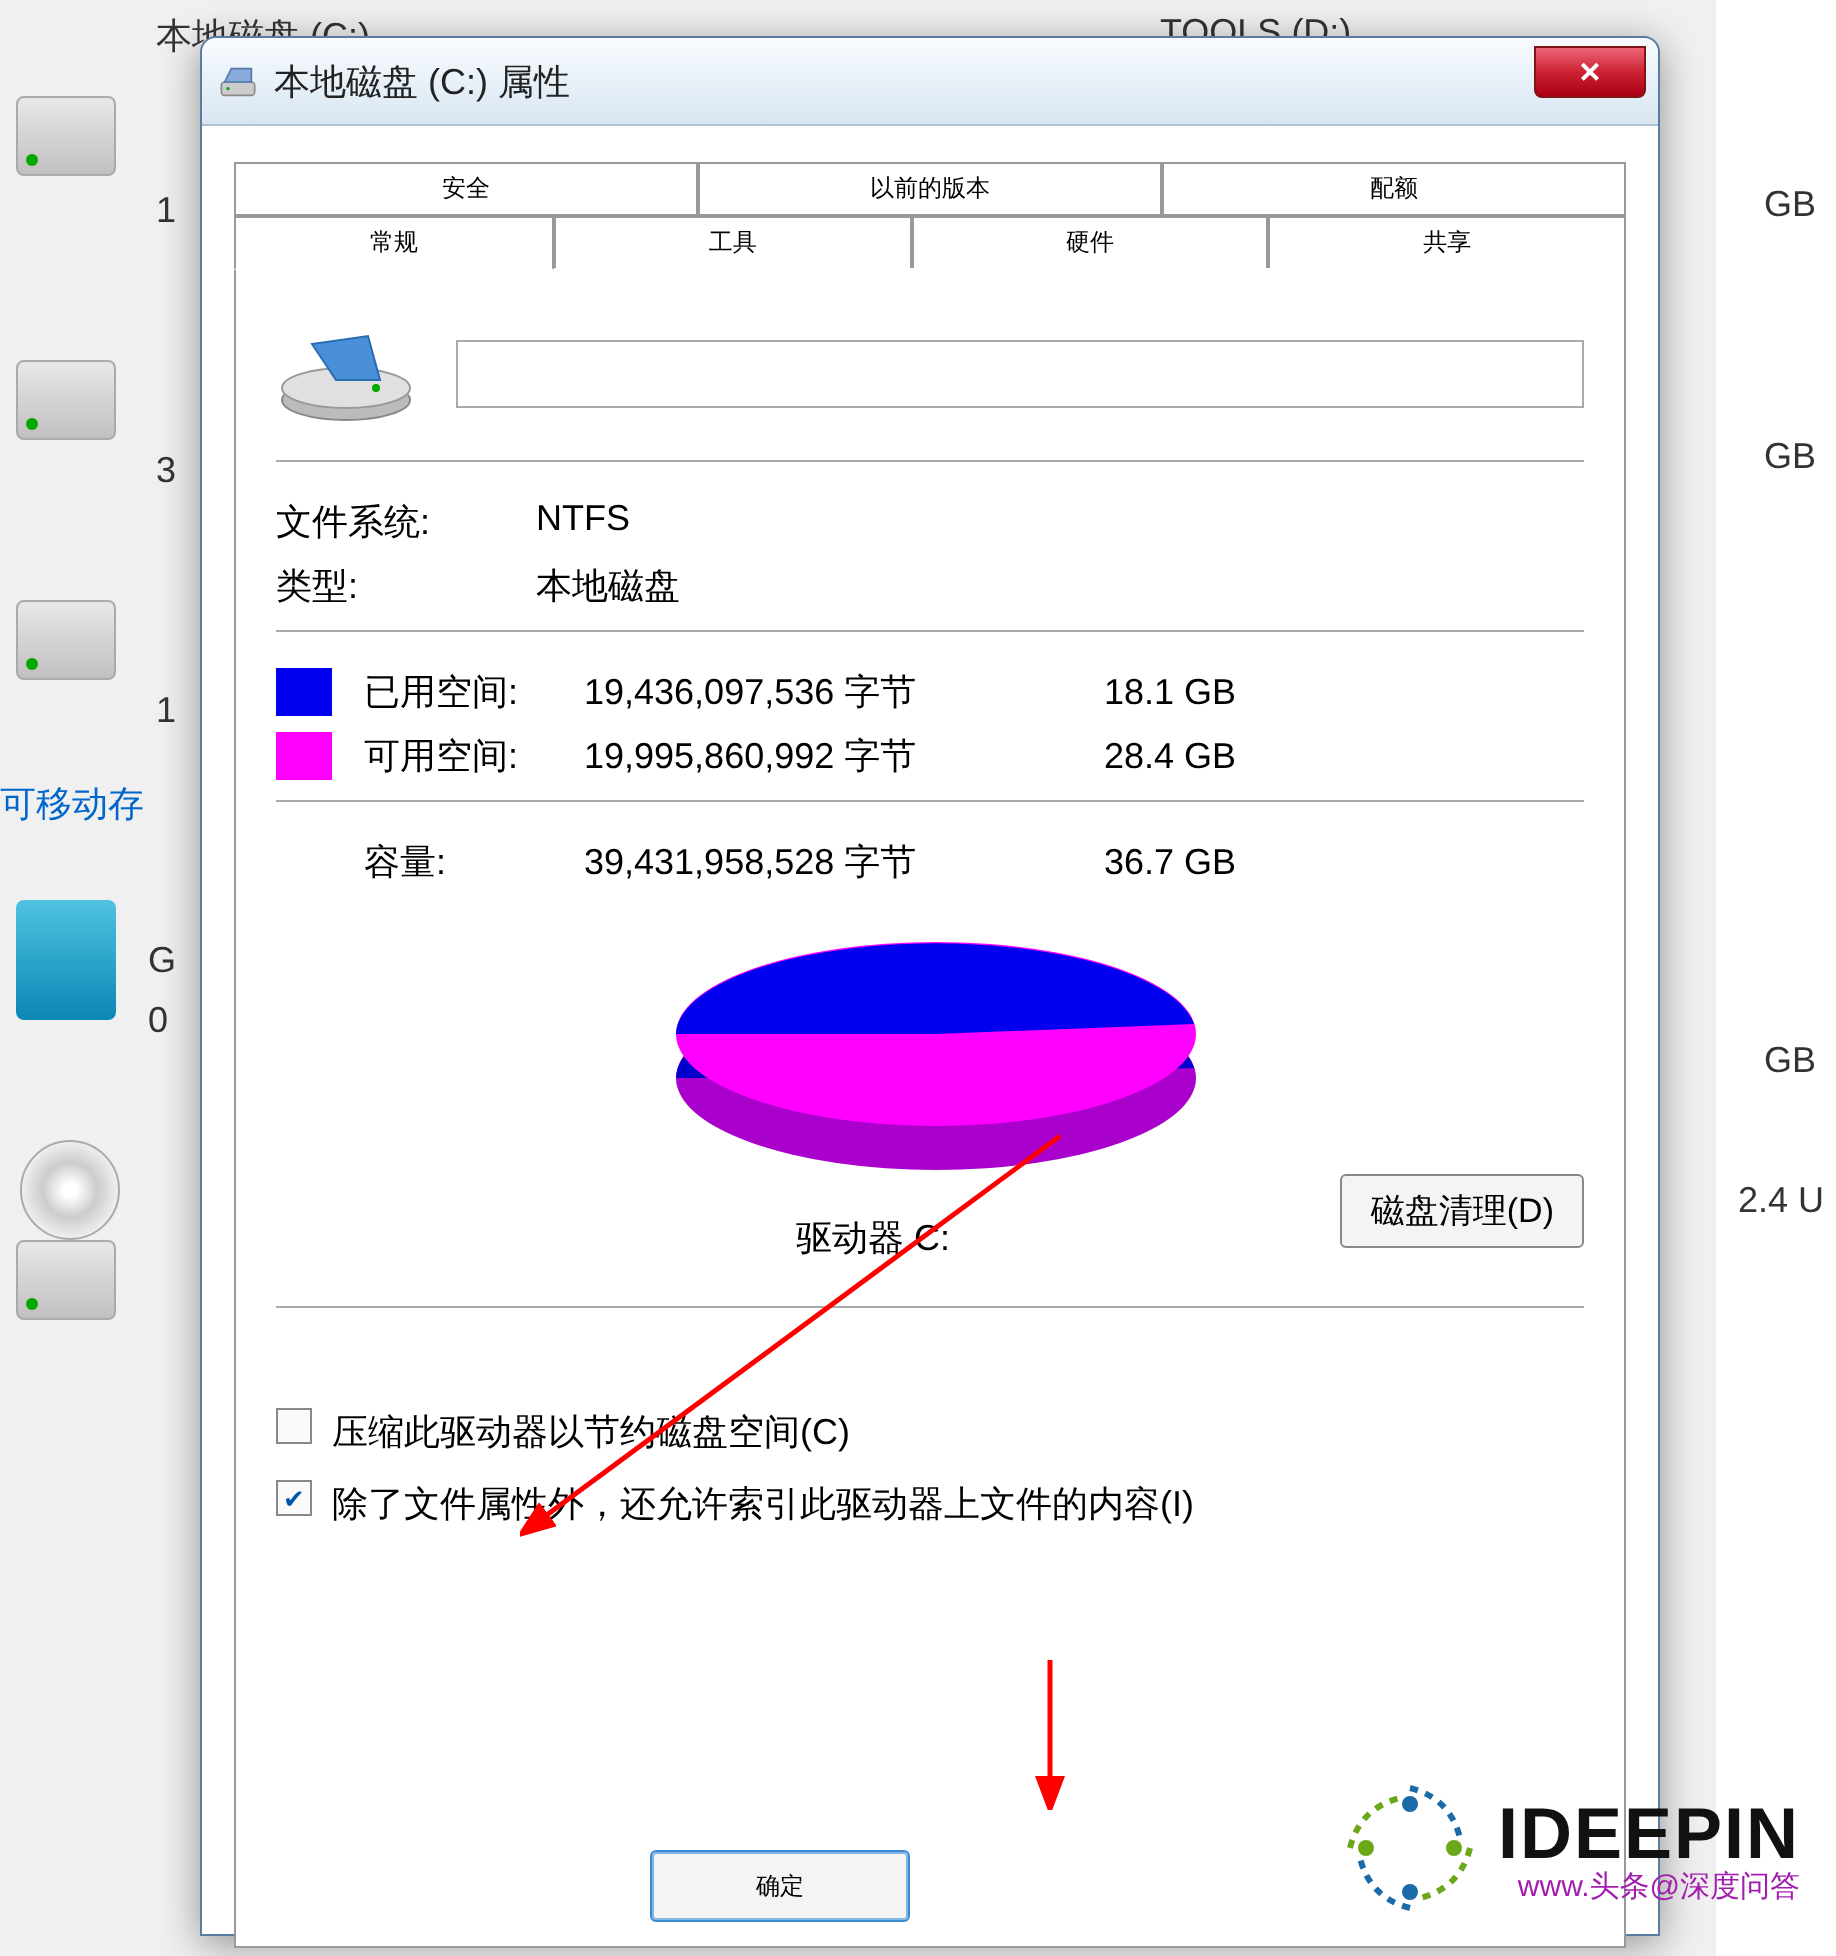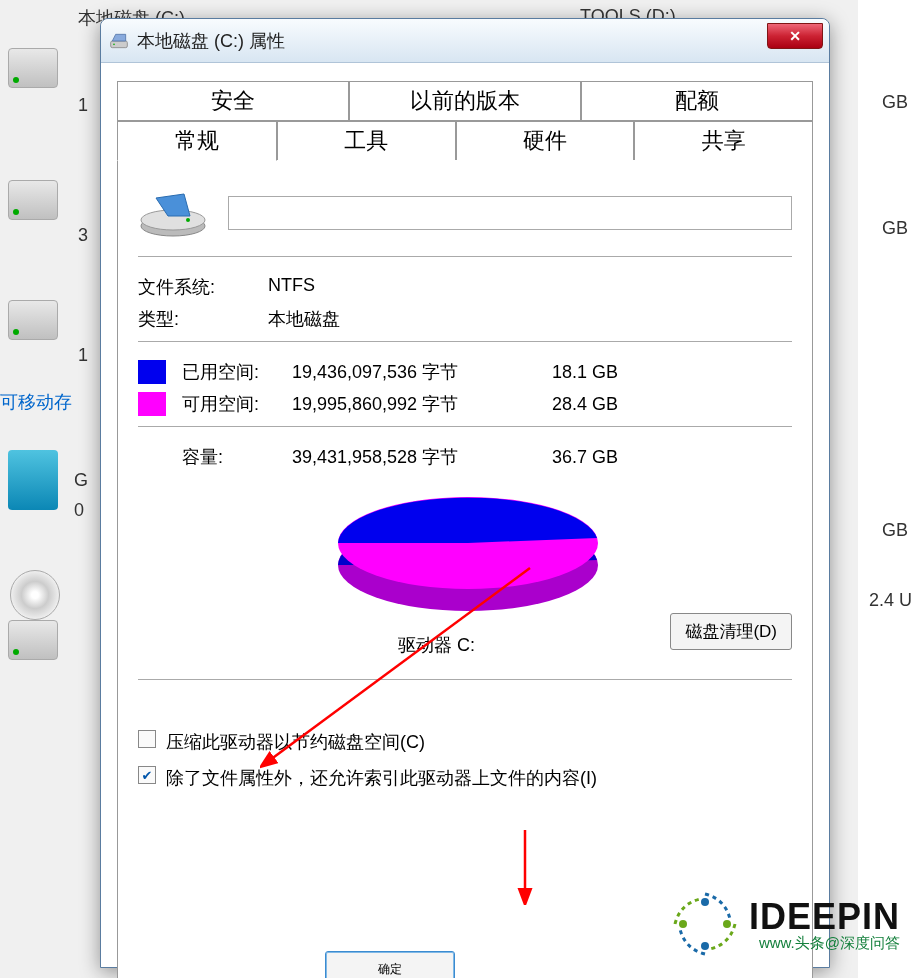--- a/index.html
+++ b/index.html
@@ -14,21 +14,21 @@
   .folder-ico { width:50px; height:60px; background: linear-gradient(#4fc3e0,#0b87b5); border-radius:4px; }
 
   .dialog { position: absolute; left: 100px; top: 18px; width: 730px; height: 950px; background: #fff; border: 1px solid #5a7ca0; border-radius: 8px 8px 0 0; box-shadow: 0 4px 20px rgba(0,0,0,.4); }
   .titlebar { height: 44px; background: linear-gradient(#f8fbfe,#d8e6f2); border-radius: 8px 8px 0 0; border-bottom: 1px solid #b0c4d8; display: flex; align-items: center; padding: 0 8px; position: relative; }
   .title-ico { width:20px; height:20px; margin-right:8px; }
   .titlebar .title { font-size: 18px; color: #222; }
   .close-btn { position: absolute; right: 6px; top: 4px; width: 56px; height: 26px; background: linear-gradient(#e67,#c23,#a01); border: 1px solid #801515; border-radius: 0 0 4px 4px; display:flex; align-items:center; justify-content:center; color:#fff; font-weight:bold; font-size:14px; cursor:pointer; }
 
   .tabs-area { padding: 18px 16px 0 16px; }
   .tabrow { display:flex; }
-  .tab { flex:1; text-align:center; padding: 4px 4px; font-size: 22px; background:#fff; border:1px solid #999; border-bottom:none; position:relative; cursor:pointer; }
+  .tab { flex:1; text-align:center; padding: 4px 4px; font-size: 12px; background:#fff; border:1px solid #999; border-bottom:none; position:relative; cursor:pointer; }
   .tabrow.back .tab { border-bottom:1px solid #999; }
   .tab.active { border-bottom:1px solid #fff; z-index:2; }
   .tab.general { flex:0 0 160px; }
   .content { position:relative; border:1px solid #999; border-top:none; margin-top:-1px; padding: 28px 20px 20px 20px; height: 840px; background:#fff; }
 
   .top-row { display:flex; align-items:center; gap:20px; margin-bottom:18px; }
   .drive-big { width:70px; height:50px; }
   .name-input { flex:1; height:34px; border:1px solid #aaa; padding:0 8px; font-size:16px; }
   hr.sep { border:none; border-top:1px solid #aaa; margin: 6px 0 14px 0; }
 
@@ -55,21 +55,21 @@
   .chk.checked::after { content:"✔"; }
 
   .btn-row { position:absolute; bottom:12px; left:0; width:100%; display:flex; gap:20px; justify-content:center; }
   .dlg-btn { width:130px; height:36px; background:#f4f4f4; border:1px solid #888; border-radius:3px; font-size:12px; cursor:pointer; display:flex; align-items:center; justify-content:center; }
   .dlg-btn.primary { border:1px solid #3b8bd0; box-shadow: 0 0 0 1px #7fb8e6 inset; }
 
   .arrow { position:absolute; pointer-events:none; }
   .watermark { position:absolute; bottom:14px; right:18px; display:flex; align-items:center; gap:4px; }
   .wm-logo { width:80px; height:80px; }
   .wm-text { font-family: "Arial Black", sans-serif; font-size:36px; font-weight:900; letter-spacing:1px; color:#111; }
-  .wm-sub { font-size:15px; color:#15803d; margin-top:-4px; text-align:right; }
+  .wm-sub { font-size:15px; color:#a21caf; margin-top:-4px; text-align:right; }
   .right-edge { position:absolute; right:0; top:0; width:60px; height:978px; background:#fff; }
   .edge-txt { font-size:18px; color:#333; position:absolute; }
 </style>
 </head>
 <body>
 
 <div class="bg">
   <div class="bg-drive" style="top:6px; left:78px;">
       <span class="bg-label">本地磁盘 (C:)</span>
     </div>

